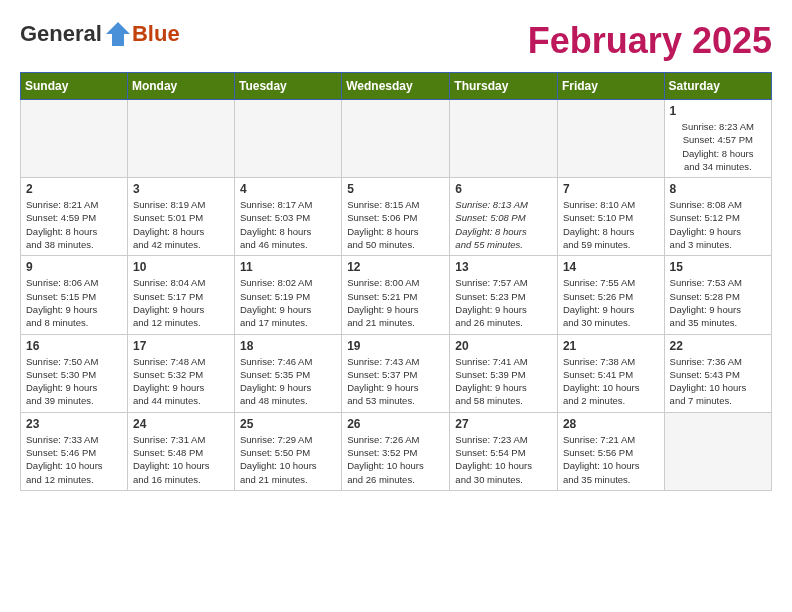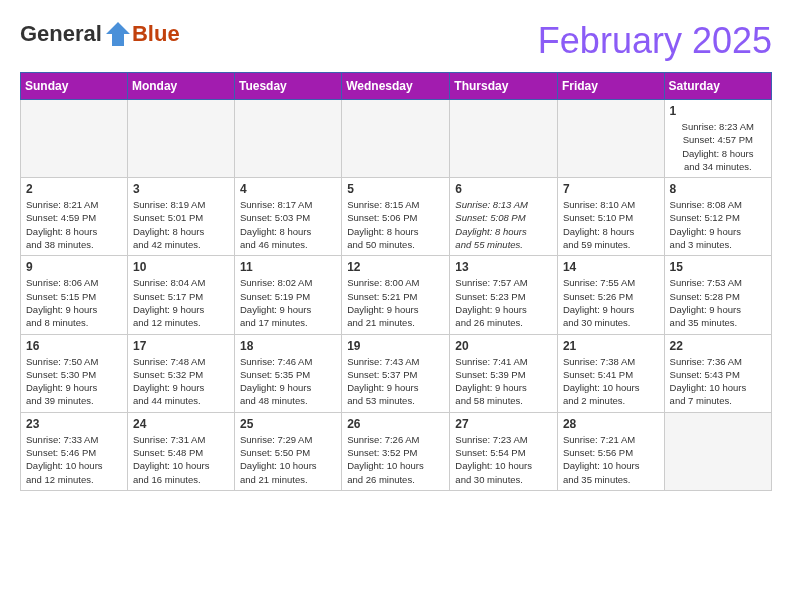--- a/index.html
+++ b/index.html
@@ -33,33 +33,33 @@
     .logo-icon {
       width: 28px;
       height: 28px;
       margin-left: 2px;
     }
     .title-block {
       text-align: right;
     }
     .month-year {
       font-size: 36px;
-      font-weight: normal;
-      color: #8b5cf6;
+      font-weight: bold;
+      color: #be185d;
     }
     .location {
       font-size: 16px;
       color: #444;
     }
     .calendar {
       width: 100%;
       border-collapse: collapse;
     }
     .calendar th {
-      background-color: #a21caf;
+      background-color: #4d7c0f;
       color: #fff;
       font-size: 12px;
       font-weight: bold;
       padding: 6px 4px;
       text-align: left;
       border: 1px solid #3a62b0;
     }
     .calendar td {
       vertical-align: top;
       border: 1px solid #ccc;

